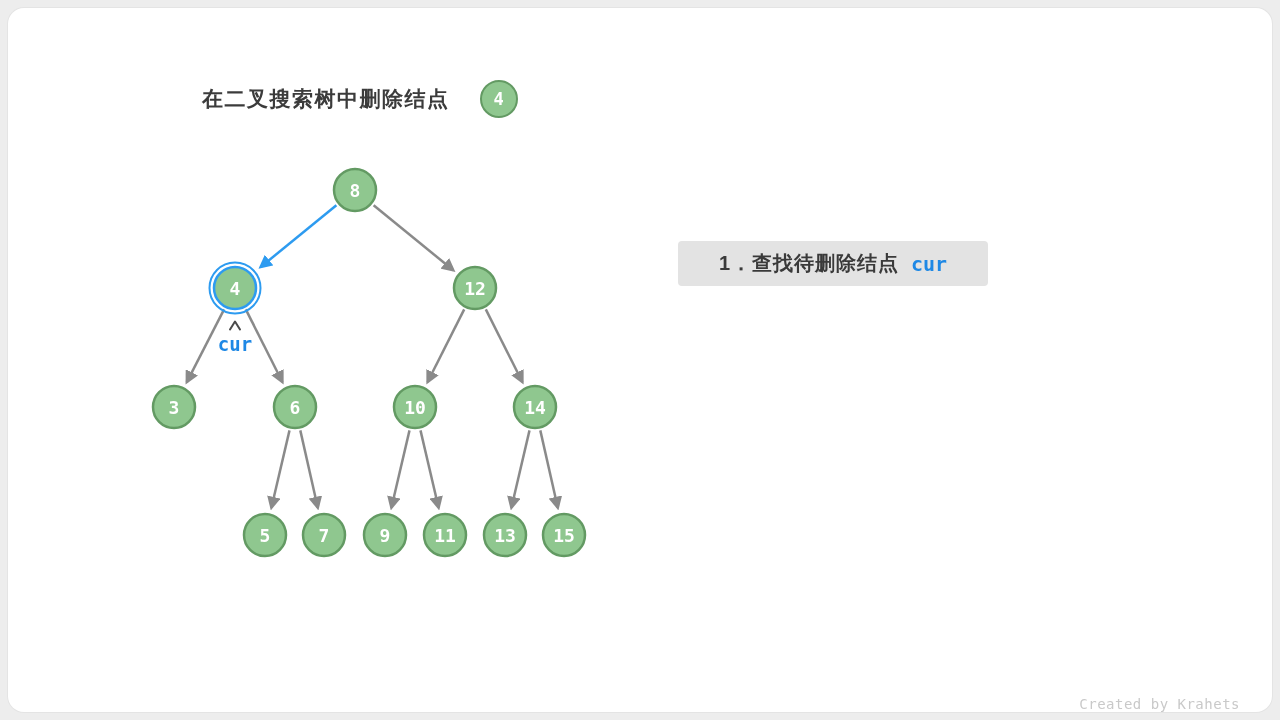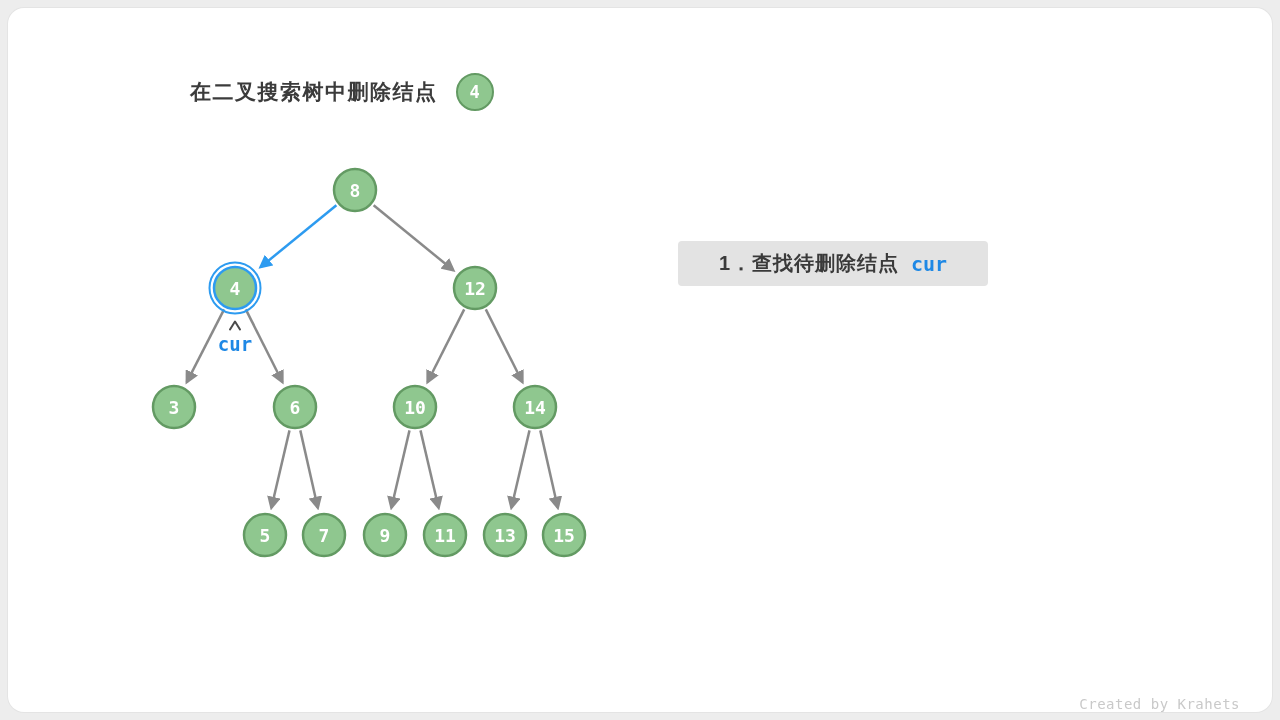--- a/index.html
+++ b/index.html
@@ -29,21 +29,21 @@
   }
   .title-row {
     position: absolute;
     left: 190px;
     top: 73px;
     display: flex;
     align-items: center;
     gap: 18px;
   }
   .title {
-    margin: 0;
+    margin: 12px;
     font-size: 21px;
     font-weight: bold;
     color: #3b3b3b;
     letter-spacing: 1.5px;
   }
   .badge {
     width: 38px;
     height: 38px;
     box-sizing: border-box;
     border-radius: 50%;

